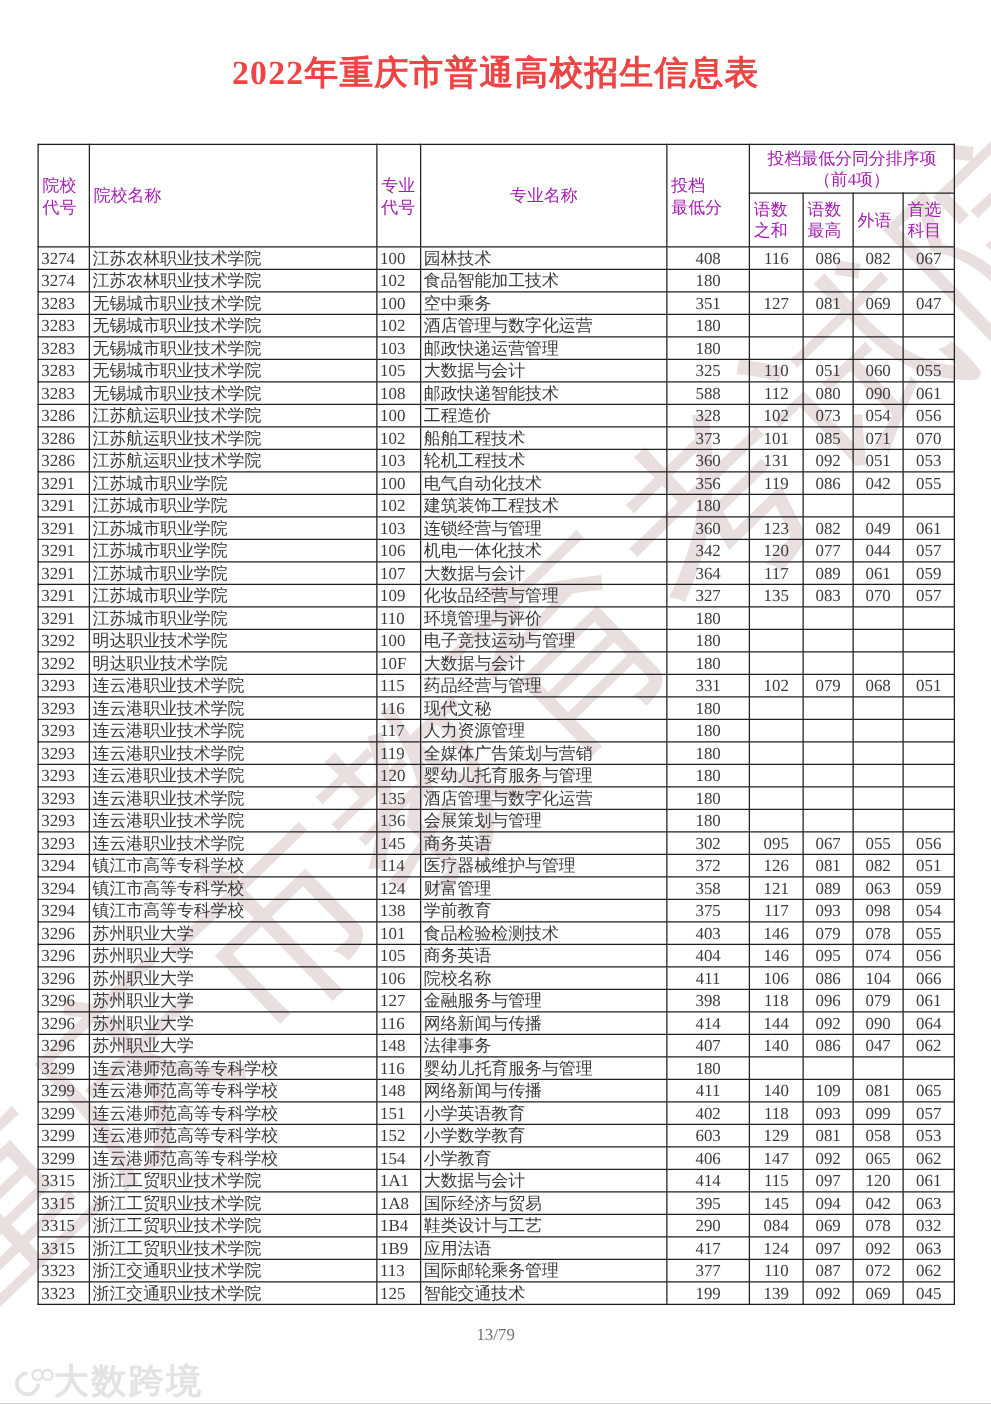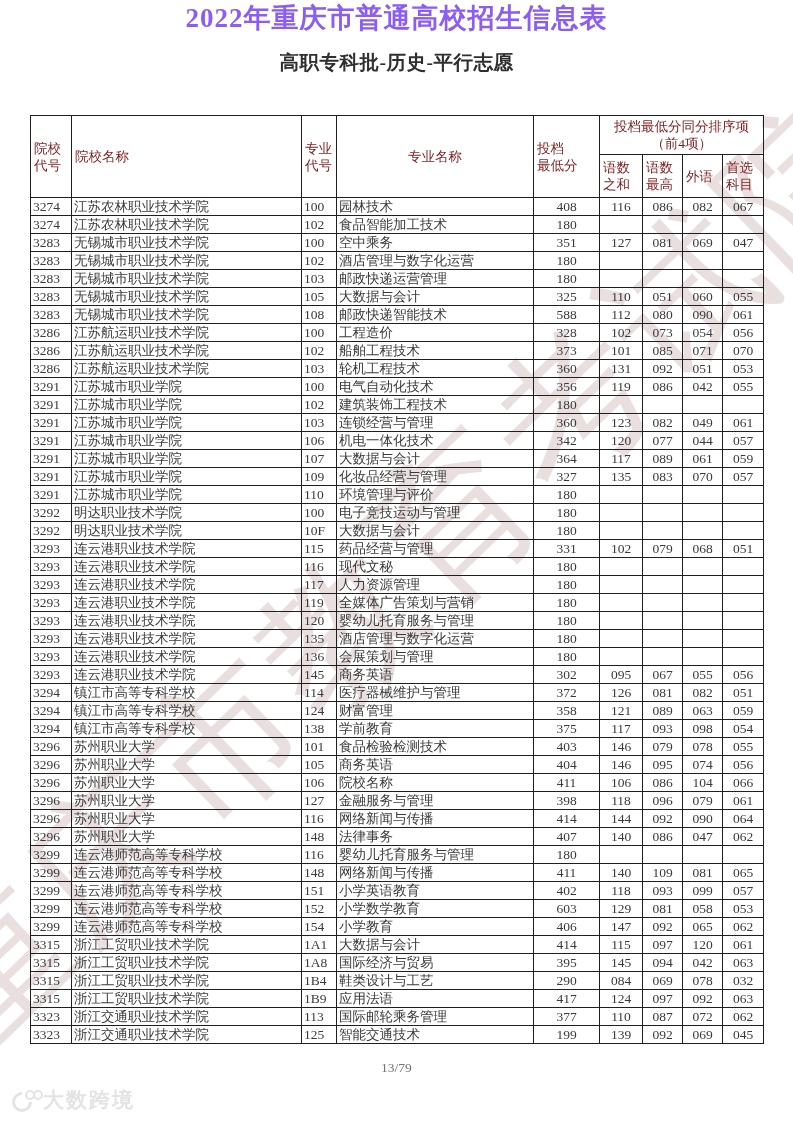--- a/index.html
+++ b/index.html
@@ -6,24 +6,24 @@
   .page{
     position:relative;
     width:793px;height:1123px;
     margin:0 auto;
     background:#ffffff;
     overflow:hidden;
     font-family:"Liberation Serif","DejaVu Serif",serif;
     color:#3a3a3a;
   }
   .title{
-    margin:0;
+    margin:0;padding-top:40px;
     text-align:center;
     font-size:27px;font-weight:600;letter-spacing:1px;
-    color:#8b5cf6;
+    color:#ef4444;
   }
   .subtitle{
     margin:0;padding-top:13px;
     text-align:center;
     font-size:19.5px;font-weight:600;letter-spacing:0.5px;
     color:#2f2f2f;
   }
   table.score-table{
     position:absolute;left:30px;top:115px;
     width:733px;
@@ -37,21 +37,21 @@
     overflow:hidden;
     background:transparent;
   }
   .score-table thead th{
     font-size:13.5px;
     line-height:17px;
     white-space:pre-line;
     text-align:left;
     padding:2px 3px;
     vertical-align:middle;
-    color:#7f1d1d;
+    color:#a21caf;
   }
   .score-table thead th.center{text-align:center;padding:2px 1px;}
   .score-table thead tr.group-row th{height:34px;}
   .score-table thead tr.sub-row th{height:38px;}
   .score-table tbody td{
     font-size:13.5px;
     height:17px;line-height:17px;
     padding:0 2px;
     white-space:nowrap;
     color:#3a3a3a;
@@ -77,21 +77,21 @@
     transform-origin:center center;
     white-space:nowrap;
     pointer-events:none;
     font-family:"Liberation Serif","DejaVu Serif",serif;
     z-index:1;
   }
   .corner-watermark{
     position:absolute;left:12px;top:1086px;
     display:flex;align-items:center;gap:5px;
     color:#e3e3e3;
-    font-size:21px;font-weight:700;
+    font-size:28px;font-weight:700;
     letter-spacing:2px;
     font-family:"Liberation Sans","DejaVu Sans",sans-serif;
     z-index:2;
   }
   .corner-logo{
     display:inline-block;width:26px;height:20px;position:relative;
   }
   .corner-logo .ring{
     position:absolute;left:0;top:2px;width:14px;height:14px;
     border:3.5px solid #e3e3e3;border-radius:50%;
@@ -110,21 +110,20 @@
 <body>
 
 <div class="page">
 
   <div class="watermark-diagonal">重庆市教育考试院</div>
 
   <div class="content-layer">
 
     <h1 class="title">2022年重庆市普通高校招生信息表</h1>
 
-    <h2 class="subtitle">高职专科批-历史-平行志愿</h2>
 
     <table class="score-table">
       <colgroup>
         <col style="width:41px">
         <col style="width:230px">
         <col style="width:35px">
         <col style="width:197px">
         <col style="width:66px">
         <col style="width:43px">
         <col style="width:40px">

